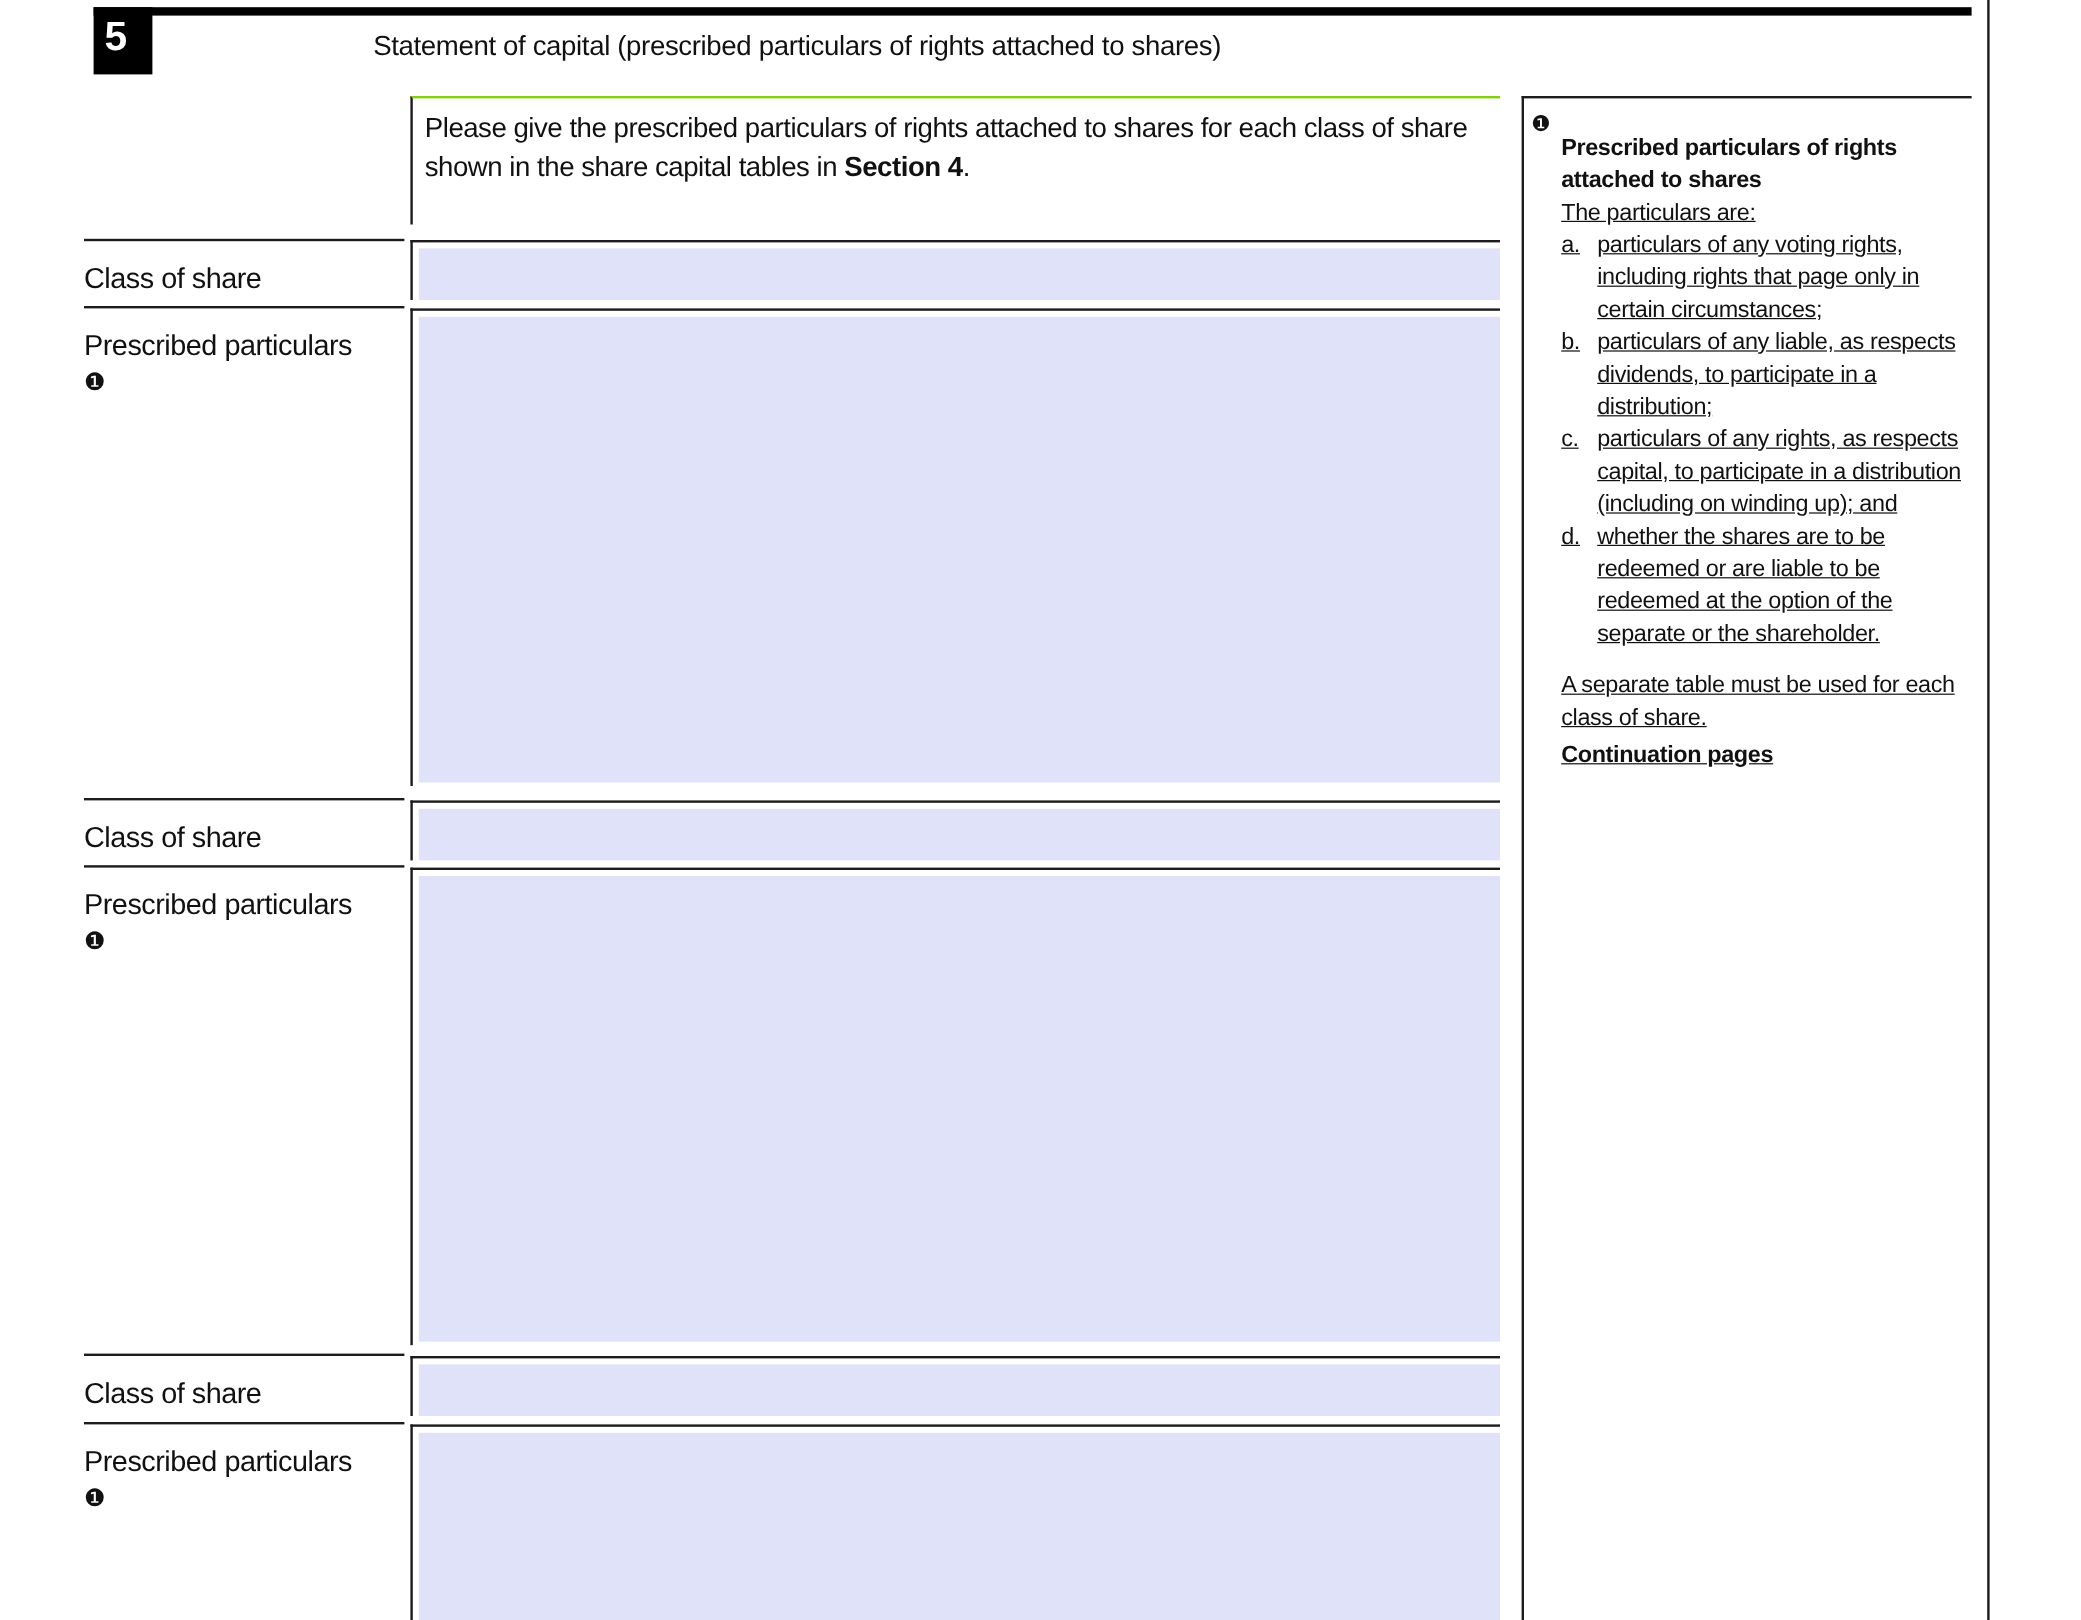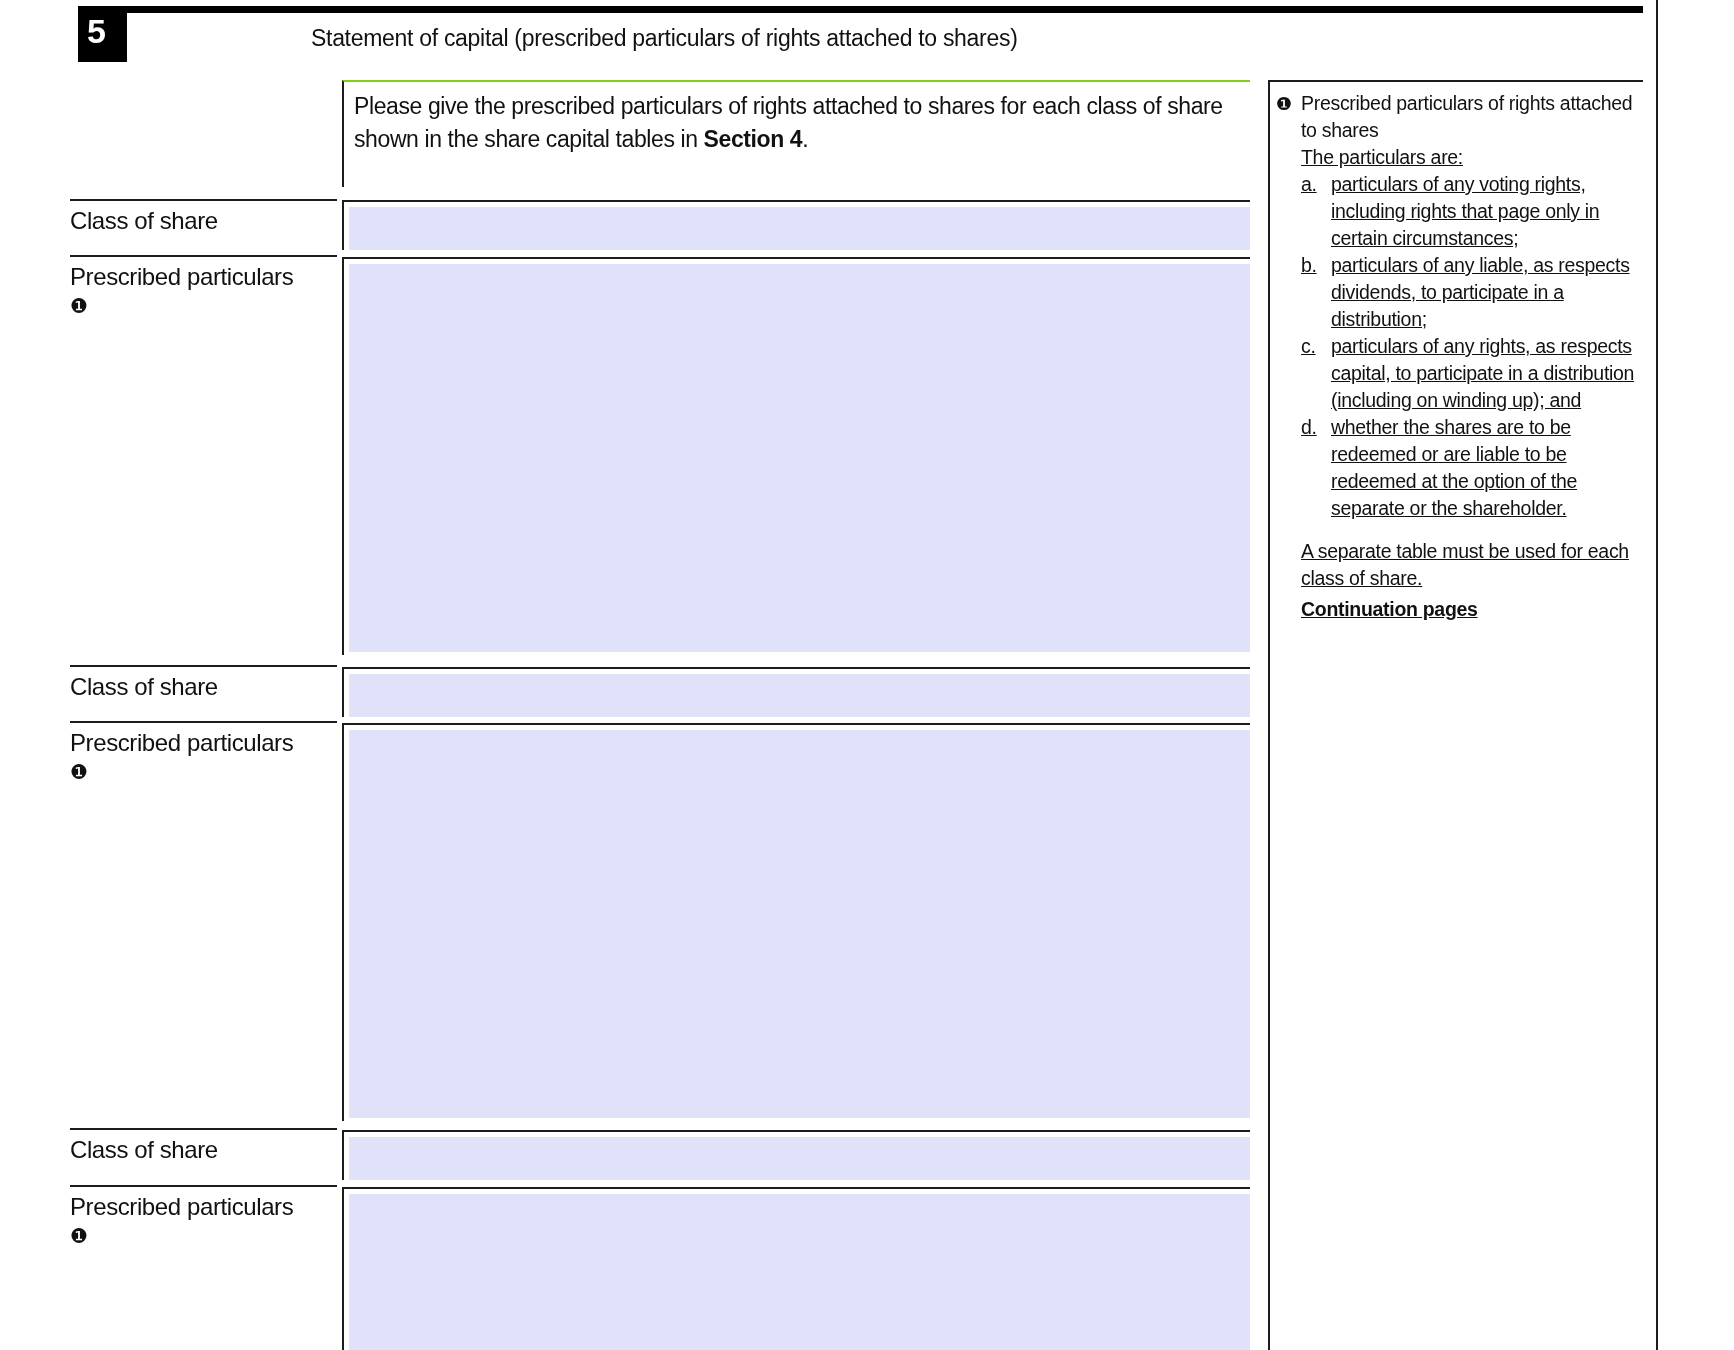--- a/index.html
+++ b/index.html
@@ -43,21 +43,21 @@
     border-top:2px solid #84cc16; border-left:2px solid #1c1c1c;
     padding:8px 12px 0 10px;
     font-size:23px; line-height:33px; letter-spacing:-0.4px;
   }
   .instruction b { letter-spacing:-0.4px; }
 
   
   .row-label {
     position:absolute; left:70px; width:267px;
     border-top:2px solid #1c1c1c;
-    padding-top:6px;
+    padding-top:18px;
     font-size:24px; letter-spacing:-0.4px; line-height:28px;
   }
   .row-label .marker {
     display:block; font-size:20px; line-height:24px; margin-top:3px;
     font-family:"DejaVu Sans", sans-serif;
   }
   .lbl-r1 { top:199px; }
   .lbl-r2 { top:255px; }
   .lbl-r3 { top:665px; }
   .lbl-r4 { top:721px; }
@@ -85,21 +85,21 @@
     position:absolute; left:1268px; top:80px; width:375px; height:1270px;
     border-top:2px solid #1c1c1c; border-left:2px solid #1c1c1c;
     padding:8px 0 0 6px;
     font-size:19.5px; line-height:27px; letter-spacing:-0.3px;
   }
   .note-head { display:flex; }
   .note-head .marker {
     width:25px; flex:0 0 25px; font-size:18px; line-height:27px;
     font-family:"DejaVu Sans", sans-serif;
   }
-  .note-head .note-title { font-weight:normal; }
+  .note-head .note-title { font-weight:bold;margin-top:20px; }
   .note-body { margin-left:25px;text-decoration:underline; }
   .note-list-item { display:flex; }
   .note-list-item .letter { width:30px; flex:0 0 30px; }
   .note-sep { margin-top:16px; }
   .note-bold { font-weight:bold; margin-top:4px; }
 </style>
 </head>
 <body>
 
 <div class="page">

